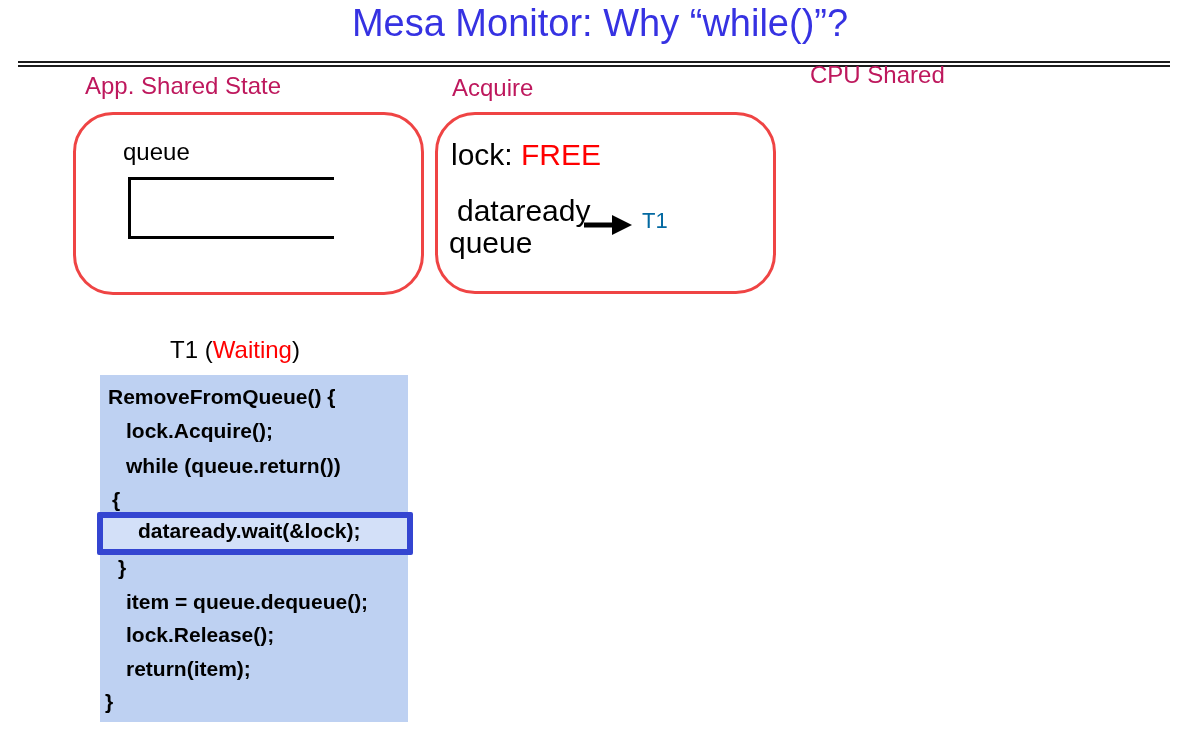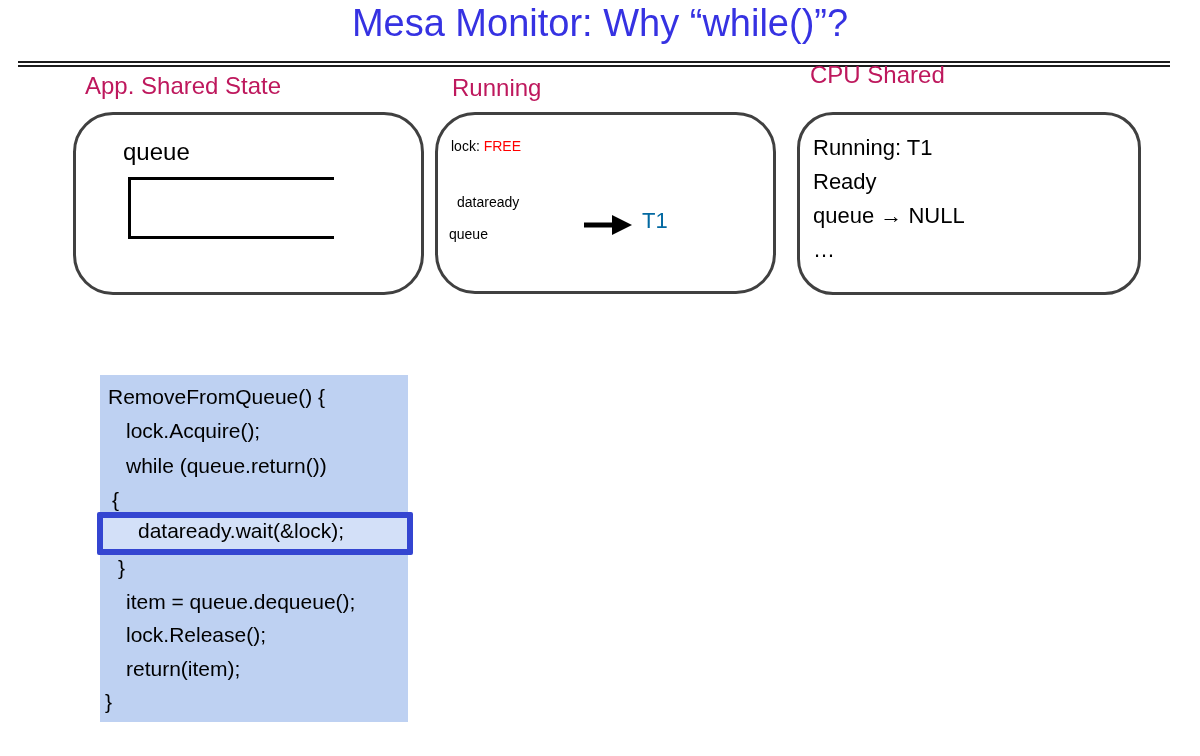--- a/index.html
+++ b/index.html
@@ -35,41 +35,41 @@
 
   
   .panel-label { position: absolute; font-size: 24px; color: #be185d; z-index: 3; }
   .lbl-app     { left: 85px;  top: 72px; }
   .lbl-monitor { left: 452px; top: 74px; }
   .lbl-cpu     { left: 810px; top: 61px; }
 
   
   .panel {
     position: absolute;
-    border: 3px solid #404040;
+    border: 3px solid #ef4444;
     border-radius: 40px;
     background: #fff;
   }
   .panel-app     { left: 73px;  top: 112px; width: 345px; height: 177px; }
   .panel-monitor { left: 435px; top: 112px; width: 335px; height: 176px; }
   .panel-cpu     { left: 797px; top: 112px; width: 338px; height: 177px; border-radius: 36px; }
 
   
   .queue-label { position: absolute; left: 47px; top: 23px; font-size: 24px; color: #000; }
   .queue-shape {
     position: absolute;
     left: 52px; top: 62px;
     width: 203px; height: 56px;
     border-top: 3px solid #000;
     border-left: 3px solid #000;
     border-bottom: 3px solid #000;
   }
 
   
-  .mon-line { position: absolute; font-size: 14px; color: #000; white-space: nowrap; }
+  .mon-line { position: absolute; font-size: 30px; color: #000; white-space: nowrap; }
   .mon-lock { left: 13px; top: 23px; }
   .mon-cv   { left: 11px; top: 79px; margin-left: 8px; }
   .mon-q    { left: 11px; top: 111px; }
   .red      { color: #ff0000; }
   .mon-arrow { position: absolute; left: 144px; top: 97px; width: 52px; height: 26px; }
   .mon-waiter { position: absolute; left: 204px; top: 93px; font-size: 22px; color: #0369a1; }
 
   
   .cpu-lines { position: absolute; left: 13px; top: 16px; font-size: 22px; line-height: 34px; color: #000; }
   .cpu-line { white-space: nowrap; }
@@ -88,21 +88,21 @@
   
   .code-block {
     position: absolute;
     left: 100px; top: 375px;
     width: 308px; height: 347px;
     background: #bed1f2;
   }
   .code-line {
     position: absolute;
     font-size: 21px;
-    font-weight: normal;
+    font-weight: bold;
     color: #000;
     white-space: pre;
     z-index: 2;
   }
   .cl0 { top: 10px;  left: 8px; }
   .cl1 { top: 44px;  left: 26px; }
   .cl2 { top: 79px;  left: 26px; }
   .cl3 { top: 113px; left: 12px; }
   .cl4 { top: 144px; left: 38px; text-align: right; }
   .cl5 { top: 181px; left: 18px; }
@@ -125,48 +125,41 @@
 </head>
 <body>
 
 <div class="slide">
 
   <div class="title">Mesa Monitor: Why “while()”?</div>
 
   <div class="double-rule"></div>
 
   <div class="panel-label lbl-app">App. Shared State</div>
-  <div class="panel-label lbl-monitor">Running</div>
+  <div class="panel-label lbl-monitor">Acquire</div>
   <div class="panel-label lbl-cpu">CPU Shared</div>
 
   <div class="panel panel-app">
     <div class="queue-label">queue</div>
     <div class="queue-shape"></div>
   </div>
 
   <div class="panel panel-monitor">
     <div class="mon-line mon-lock"><span>lock:</span>&nbsp;<span class="red">FREE</span></div>
     <div class="mon-line mon-cv">dataready</div>
     <div class="mon-line mon-q">queue</div>
     <svg class="mon-arrow" viewBox="0 0 52 26" xmlns="http://www.w3.org/2000/svg">
       <line x1="2" y1="13" x2="32" y2="13" stroke="#000" stroke-width="5"></line>
       <polygon points="30,3 50,13 30,23" fill="#000"></polygon>
     </svg>
     <div class="mon-waiter">T1</div>
   </div>
 
-  <div class="panel panel-cpu">
-    <div class="cpu-lines">
-      <div class="cpu-line">Running: T1</div>
-      <div class="cpu-line">Ready</div>
-      <div class="cpu-line">queue → NULL</div>
-      <div class="cpu-line">…</div>
-    </div>
-  </div>
 
+  <div class="t1-caption"><span>T1 (</span><span class="red">Waiting</span><span>)</span></div>
 
   <div class="code-block">
     <div class="code-highlight"></div>
     <div class="code-line cl0">RemoveFromQueue() {</div>
     <div class="code-line cl1">lock.Acquire();</div>
     <div class="code-line cl2">while (queue.return())</div>
     <div class="code-line cl3">{</div>
     <div class="code-line cl4">dataready.wait(&amp;lock);</div>
     <div class="code-line cl5">}</div>
     <div class="code-line cl6">item = queue.dequeue();</div>

